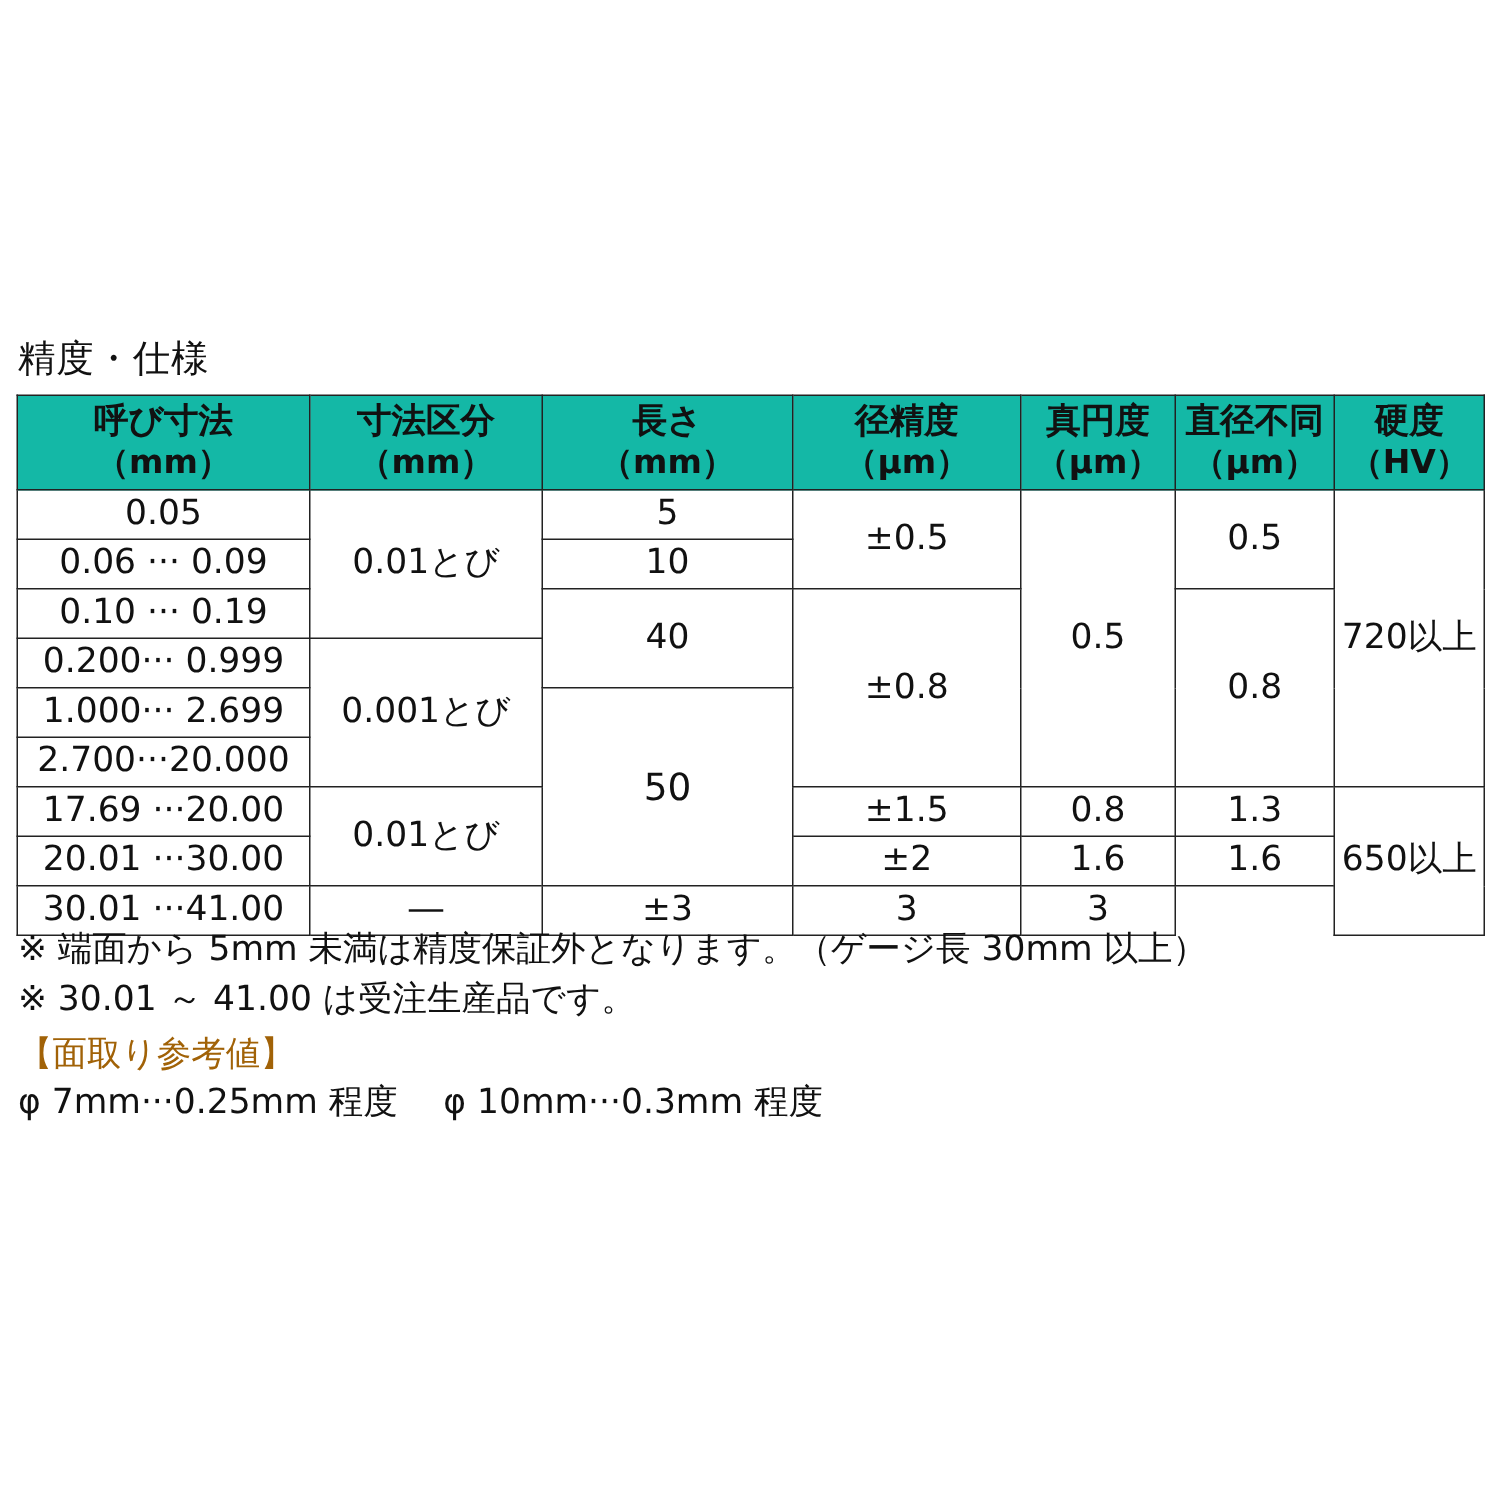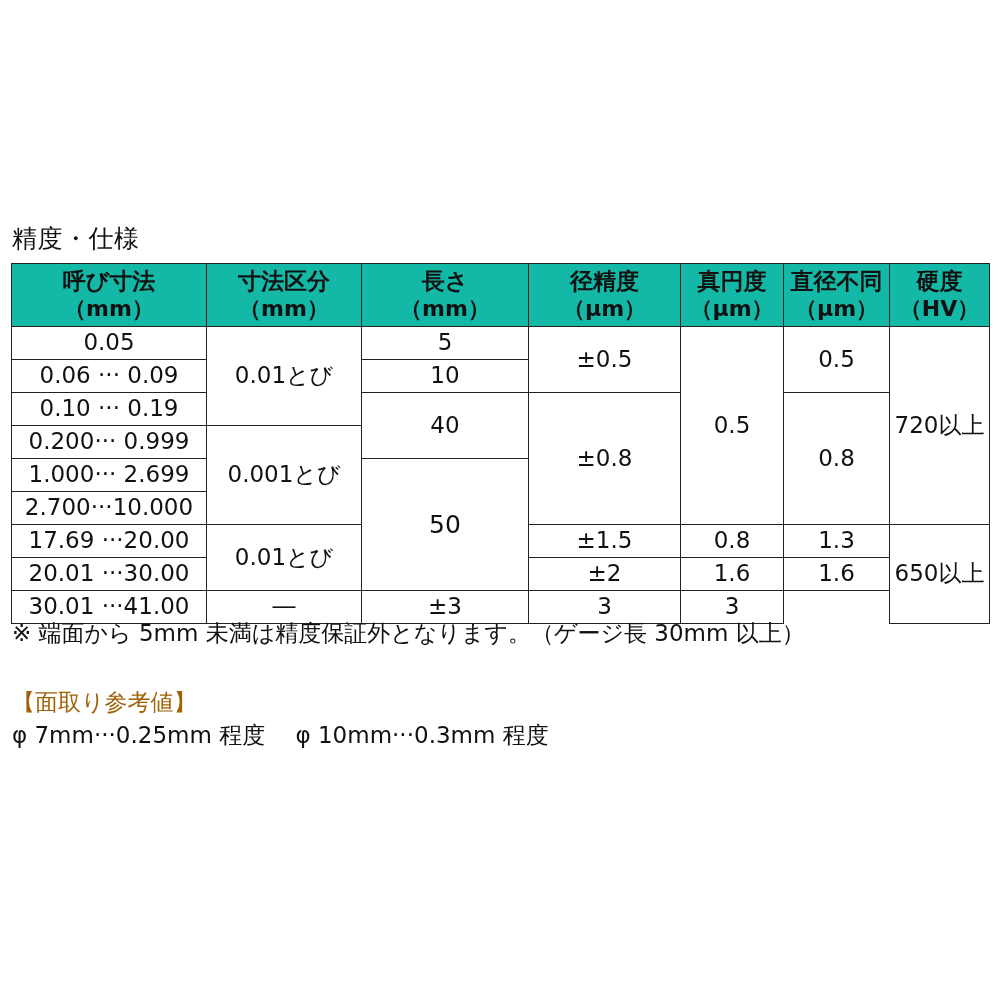--- a/index.html
+++ b/index.html
@@ -174,21 +174,21 @@
       </tr>
       <tr>
         <td class="size">0.200··· 0.999</td>
         <td rowspan="3">0.001とび</td>
       </tr>
       <tr>
         <td class="size">1.000··· 2.699</td>
         <td rowspan="4" class="big">50</td>
       </tr>
       <tr>
-        <td class="size">2.700···10.000</td>
+        <td class="size">2.700···20.000</td>
       </tr>
       <tr>
         <td class="size">17.69 ···20.00</td>
         <td rowspan="2">0.01とび</td>
         <td>±1.5</td>
         <td>0.8</td>
         <td>1.3</td>
         <td rowspan="3">650以上</td>
       </tr>
       <tr>
@@ -202,20 +202,21 @@
         <td>―</td>
         <td>±3</td>
         <td>3</td>
         <td>3</td>
       </tr>
     </tbody>
   </table>
 
   <div class="notes">
     <div>※ 端面から 5mm 未満は精度保証外となります。（ゲージ長 30mm 以上）</div>
+    <div>※ 30.01 ～ 41.00 は受注生産品です。</div>
   </div>
 
   <div class="chamfer-head">【面取り参考値】</div>
 
   <div class="chamfer-rows">
     <div>φ 7mm···0.25mm 程度　 φ 10mm···0.3mm 程度</div>
   </div>
 
 </div>
 

